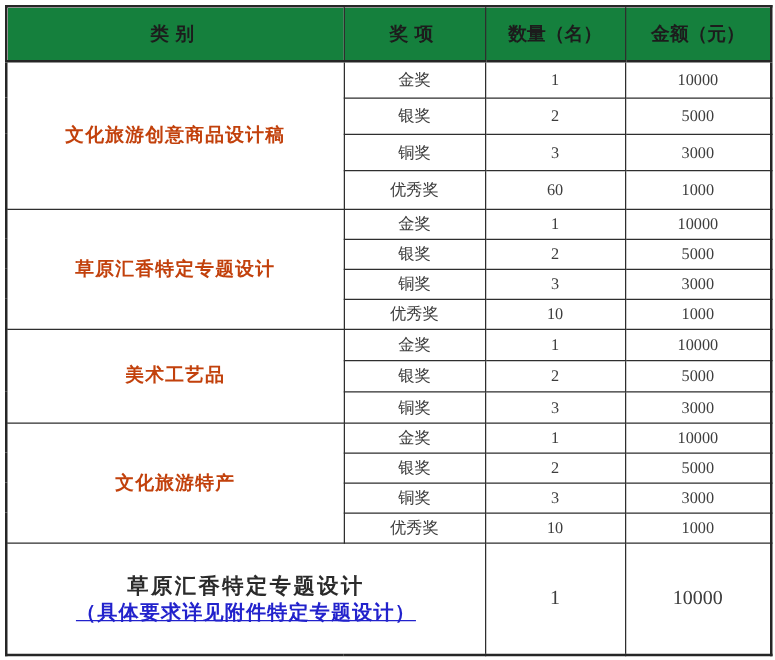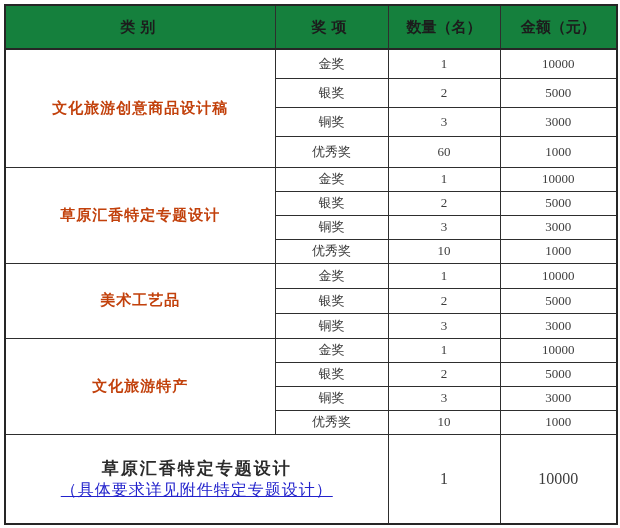--- a/index.html
+++ b/index.html
@@ -68,21 +68,21 @@
     height: 72px;
     padding: 8px 0;
   }
   .special-title {
     font-weight: bold;
     font-size: 17px;
     color: #2b2b2b;
     letter-spacing: 2px;
   }
   .special-link {
-    font-weight: normal;
+    font-weight: bold;
     font-size: 16px;
     color: #2222cc;
     text-decoration: underline;
     letter-spacing: 1px;
     cursor: pointer;
   }
   td.special-num {
     font-size: 16px;
   }
 </style>

